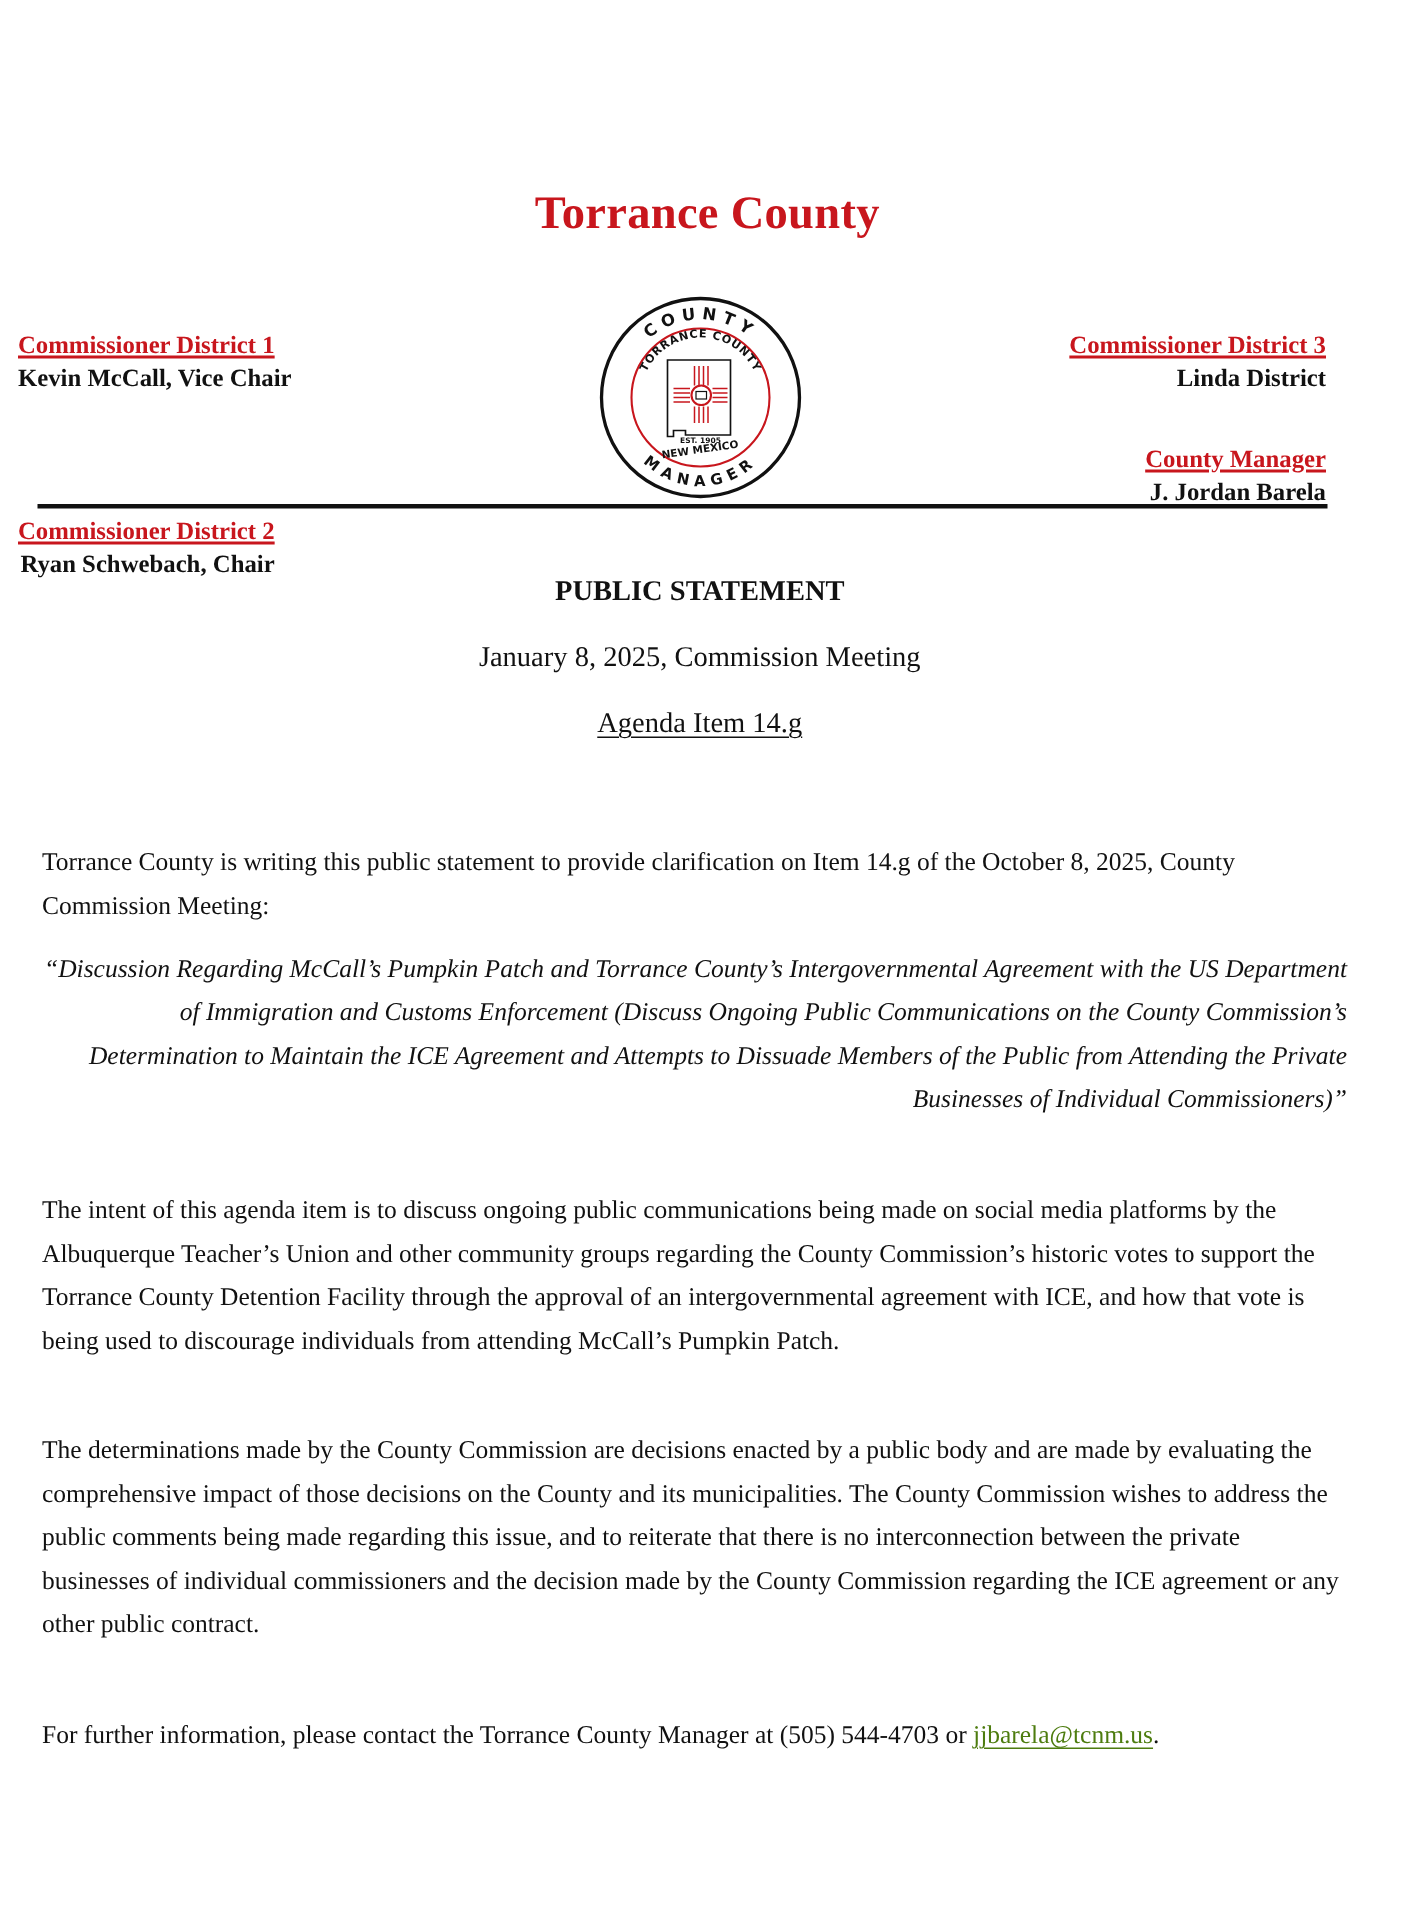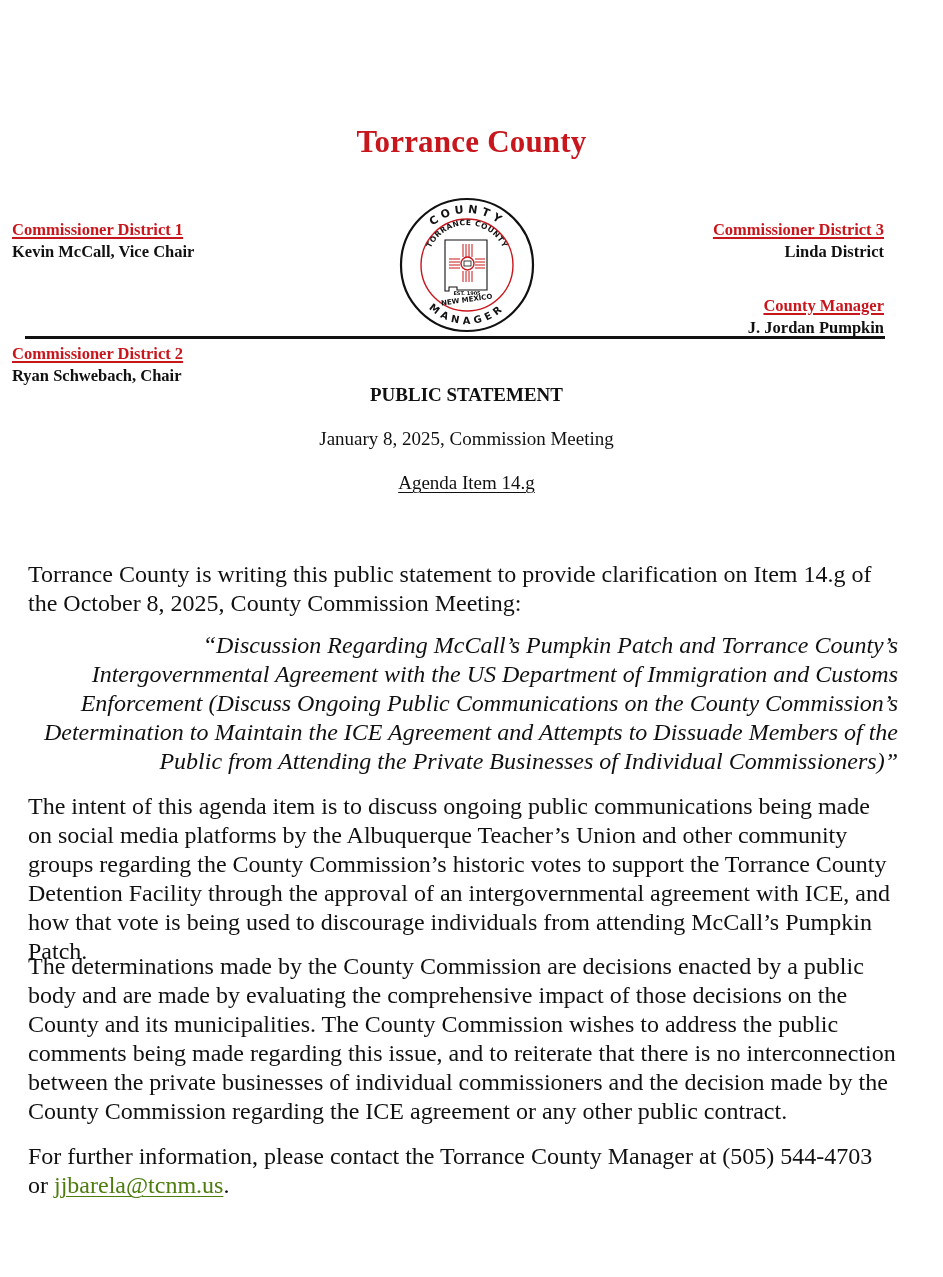--- a/index.html
+++ b/index.html
@@ -34,20 +34,21 @@
     .officer .role {
       color: #c8161d;
       text-decoration: underline;
       text-decoration-thickness: 1.5px;
       text-underline-offset: 2px;
       display: block;
     }
     .officer .name {
       color: #111111;
       display: block;
+      text-align: right;
     }
     .officer.left { left: 12px; text-align: left; }
     .officer.right { right: 59px; text-align: right; }
     .o1 { top: 219px; }
     .o2 { top: 295px; margin-top: 48px; }
     .o3 { top: 219px; }
     .o4 { top: 295px; }
 
     .header-rule {
       position: absolute;
@@ -83,21 +84,21 @@
     .agenda-line span {
       text-decoration: underline;
       text-decoration-thickness: 1px;
       text-underline-offset: 3px;
     }
 
     .body-text {
       position: absolute;
       left: 28px;
       width: 870px;
-      font-size: 24px;
+      font-size: 17px;
       line-height: 29px;
       color: #111111;
     }
     .p1 { top: 560px; }
     .p-quote { top: 631px; font-style: italic; text-align: right; }
     .p2 { top: 792px; }
     .p3 { top: 952px; }
     .p4 { top: 1142px; }
     .email-link {
       color: #4d7c0f;
@@ -119,21 +120,21 @@
   <div class="officer left o2">
     <span class="role">Commissioner District 2</span>
     <span class="name">Ryan Schwebach, Chair</span>
   </div>
   <div class="officer right o3">
     <span class="role">Commissioner District 3</span>
     <span class="name">Linda District</span>
   </div>
   <div class="officer right o4">
     <span class="role">County Manager</span>
-    <span class="name">J. Jordan Pumpkin</span>
+    <span class="name">J. Jordan Barela</span>
   </div>
 
   <div class="seal">
     <svg width="140" height="138" viewBox="0 0 140 138" xmlns="http://www.w3.org/2000/svg">
       <defs>
         <path id="arcTopOuter" d="M 18 69 A 52 52 0 0 1 122 69"></path>
         <path id="arcTopInner" d="M 30 69 A 40 40 0 0 1 110 69"></path>
         <path id="arcBotOuter" d="M 16 74 A 54 54 0 0 0 124 74"></path>
         <path id="arcBotInner" d="M 30 70 A 40 40 0 0 0 110 70"></path>
       </defs>

